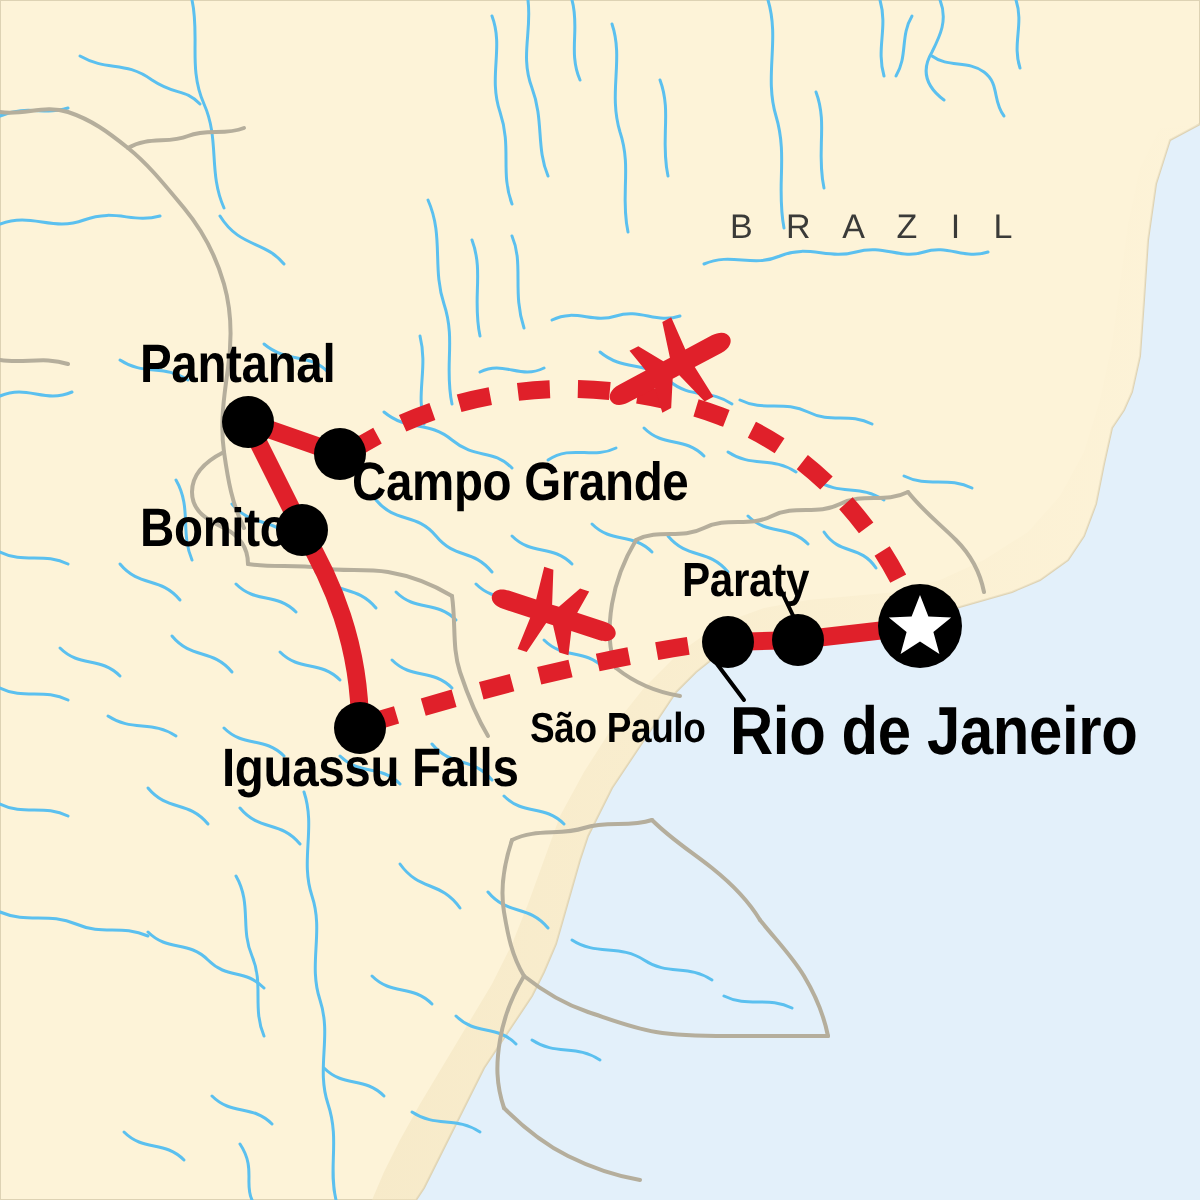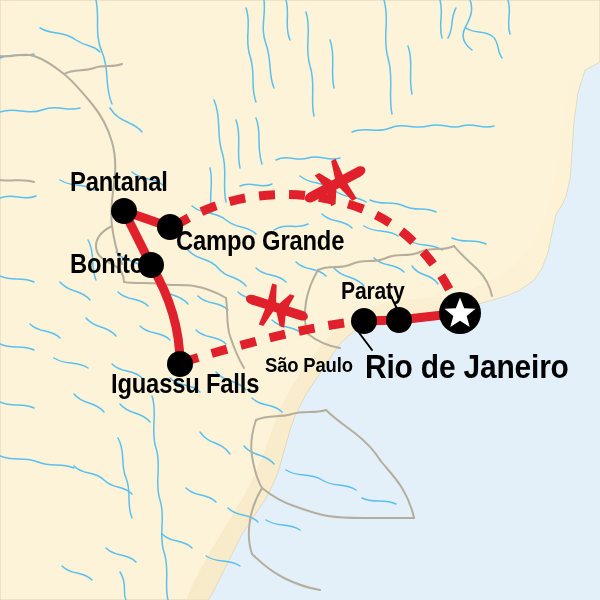--- a/index.html
+++ b/index.html
@@ -261,20 +261,21 @@
                  L464.2,308.2 L475.6,308.8 L466.7,316.0 L469.7,327.0
                  L460,320.7 L450.3,327.0 L453.3,316.0 L444.4,308.8
                  L455.8,308.2 Z"></path>
       </g>
 
     </g>
   </svg>
 
   <div class="label-layer">
 
+    <div class="country-label">B R A Z I L</div>
 
     <div class="city-label l-pantanal">Pantanal</div>
 
     <div class="city-label l-campogrande">Campo Grande</div>
 
     <div class="city-label l-bonito">Bonito</div>
 
     <div class="city-label l-iguassu">Iguassu Falls</div>
 
     <div class="city-label l-saopaulo">São Paulo</div>

